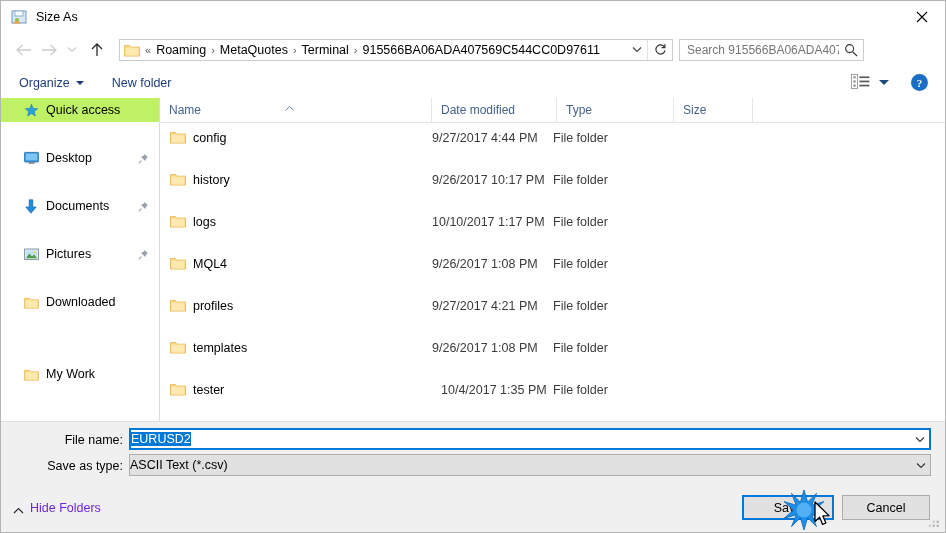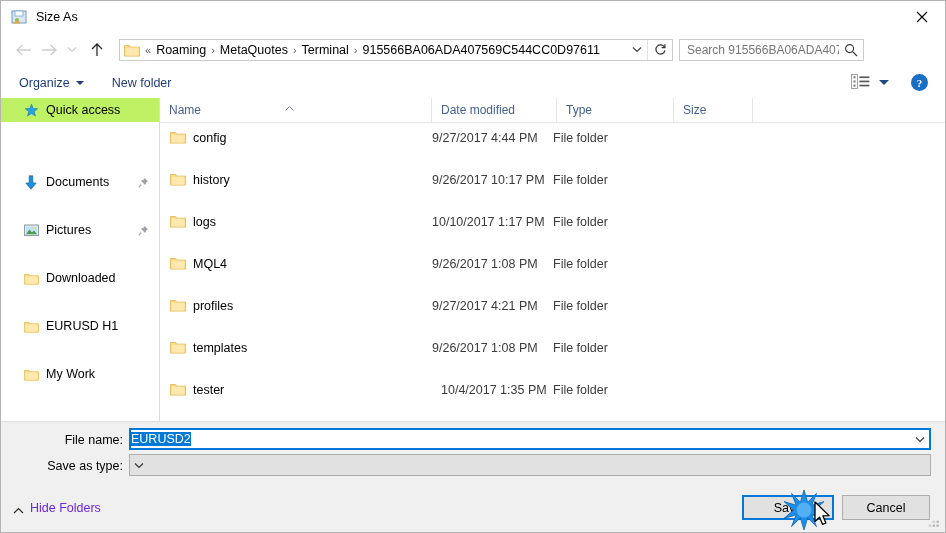--- a/index.html
+++ b/index.html
@@ -499,20 +499,36 @@
 
       <div class="side-item selected indent-1" style="top:0">
         <span class="side-icon">
           <svg width="15" height="15" viewBox="0 0 15 15">
             <path d="M7.5 1.2 L9.2 5.4 L13.7 5.7 L10.3 8.6 L11.4 13 L7.5 10.6 L3.6 13 L4.7 8.6 L1.3 5.7 L5.8 5.4Z" fill="#29a0e0" stroke="#1b7ab5" stroke-width="0.6"></path>
           </svg>
         </span>
         <span>Quick access</span>
       </div>
 
+      <div class="side-item indent-1" style="top:24px">
+        <span class="side-icon">
+          <svg width="15" height="14" viewBox="0 0 15 14">
+            <rect x="0.6" y="1.4" width="13.8" height="9.6" rx="0.6" fill="#3b9ae1" stroke="#2d6ea8" stroke-width="0.9"></rect>
+            <rect x="1.8" y="2.6" width="11.4" height="6.6" fill="#7cc6f5"></rect>
+            <rect x="4.6" y="11.4" width="6" height="1.3" fill="#6d6d6d"></rect>
+          </svg>
+        </span>
+        <span>Desktop</span>
+        <span class="side-pin">
+          <svg width="11" height="11" viewBox="0 0 11 11">
+            <path d="M6.6 0.9 L10.1 4.4 L8.5 5 L7.2 8 L3 3.8 L6 2.5Z" fill="#9aa3ad"></path>
+            <path d="M3.4 7.6 L0.9 10.1" stroke="#9aa3ad" stroke-width="1.1"></path>
+          </svg>
+        </span>
+      </div>
 
       <div class="side-item indent-1" style="top:48px">
         <span class="side-icon">
           <svg width="14" height="15" viewBox="0 0 14 15">
             <path d="M5.2 0.8h3.6v7.2h3.4L7 14.2L1.8 8h3.4z" fill="#1e8fe0" stroke="#1569ab" stroke-width="0.7"></path>
           </svg>
         </span>
         <span>Documents</span>
         <span class="side-pin">
           <svg width="11" height="11" viewBox="0 0 11 11">
@@ -543,29 +559,20 @@
       <div class="side-item indent-1" style="top:96px">
         <span class="side-icon">
           <svg width="15" height="13" viewBox="0 0 16 14">
             <path d="M0.5 2.5h5l1.2 1.6h8.8v9H0.5z" fill="#ffd87a" stroke="#e0ae40" stroke-width="0.7"></path>
             <path d="M1.5 4.6h13v8h-13z" fill="#ffe9ae"></path>
           </svg>
         </span>
         <span>Downloaded</span>
       </div>
 
-      <div class="side-item indent-1" style="top:120px">
-        <span class="side-icon">
-          <svg width="15" height="13" viewBox="0 0 16 14">
-            <path d="M0.5 2.5h5l1.2 1.6h8.8v9H0.5z" fill="#ffd87a" stroke="#e0ae40" stroke-width="0.7"></path>
-            <path d="M1.5 4.6h13v8h-13z" fill="#ffe9ae"></path>
-          </svg>
-        </span>
-        <span>EURUSD H1</span>
-      </div>
 
       <div class="side-item indent-1" style="top:144px">
         <span class="side-icon">
           <svg width="15" height="13" viewBox="0 0 16 14">
             <path d="M0.5 2.5h5l1.2 1.6h8.8v9H0.5z" fill="#ffd87a" stroke="#e0ae40" stroke-width="0.7"></path>
             <path d="M1.5 4.6h13v8h-13z" fill="#ffe9ae"></path>
           </svg>
         </span>
         <span>My Work</span>
       </div>
@@ -691,20 +698,21 @@
       <span class="combo-value"><span class="sel-highlight">EURUSD2</span></span>
       <span class="combo-arrow">
         <svg width="10" height="7" viewBox="0 0 10 7">
           <path d="M1 1.5 L5 5.5 L9 1.5" stroke="#3a3a3a" stroke-width="1.2" fill="none"></path>
         </svg>
       </span>
     </div>
 
     <span class="form-label" style="left:0; top:37px; width:122px;">Save as type:</span>
     <div class="combo combo-readonly" style="left:128px; top:32px; width:802px;">
+      <span class="combo-value">ASCII Text (*.csv)</span>
       <span class="combo-arrow">
         <svg width="10" height="7" viewBox="0 0 10 7">
           <path d="M1 1.5 L5 5.5 L9 1.5" stroke="#3a3a3a" stroke-width="1.2" fill="none"></path>
         </svg>
       </span>
     </div>
 
     <div class="hide-folders">
       <span class="hide-caret">
         <svg width="11" height="8" viewBox="0 0 11 8">

